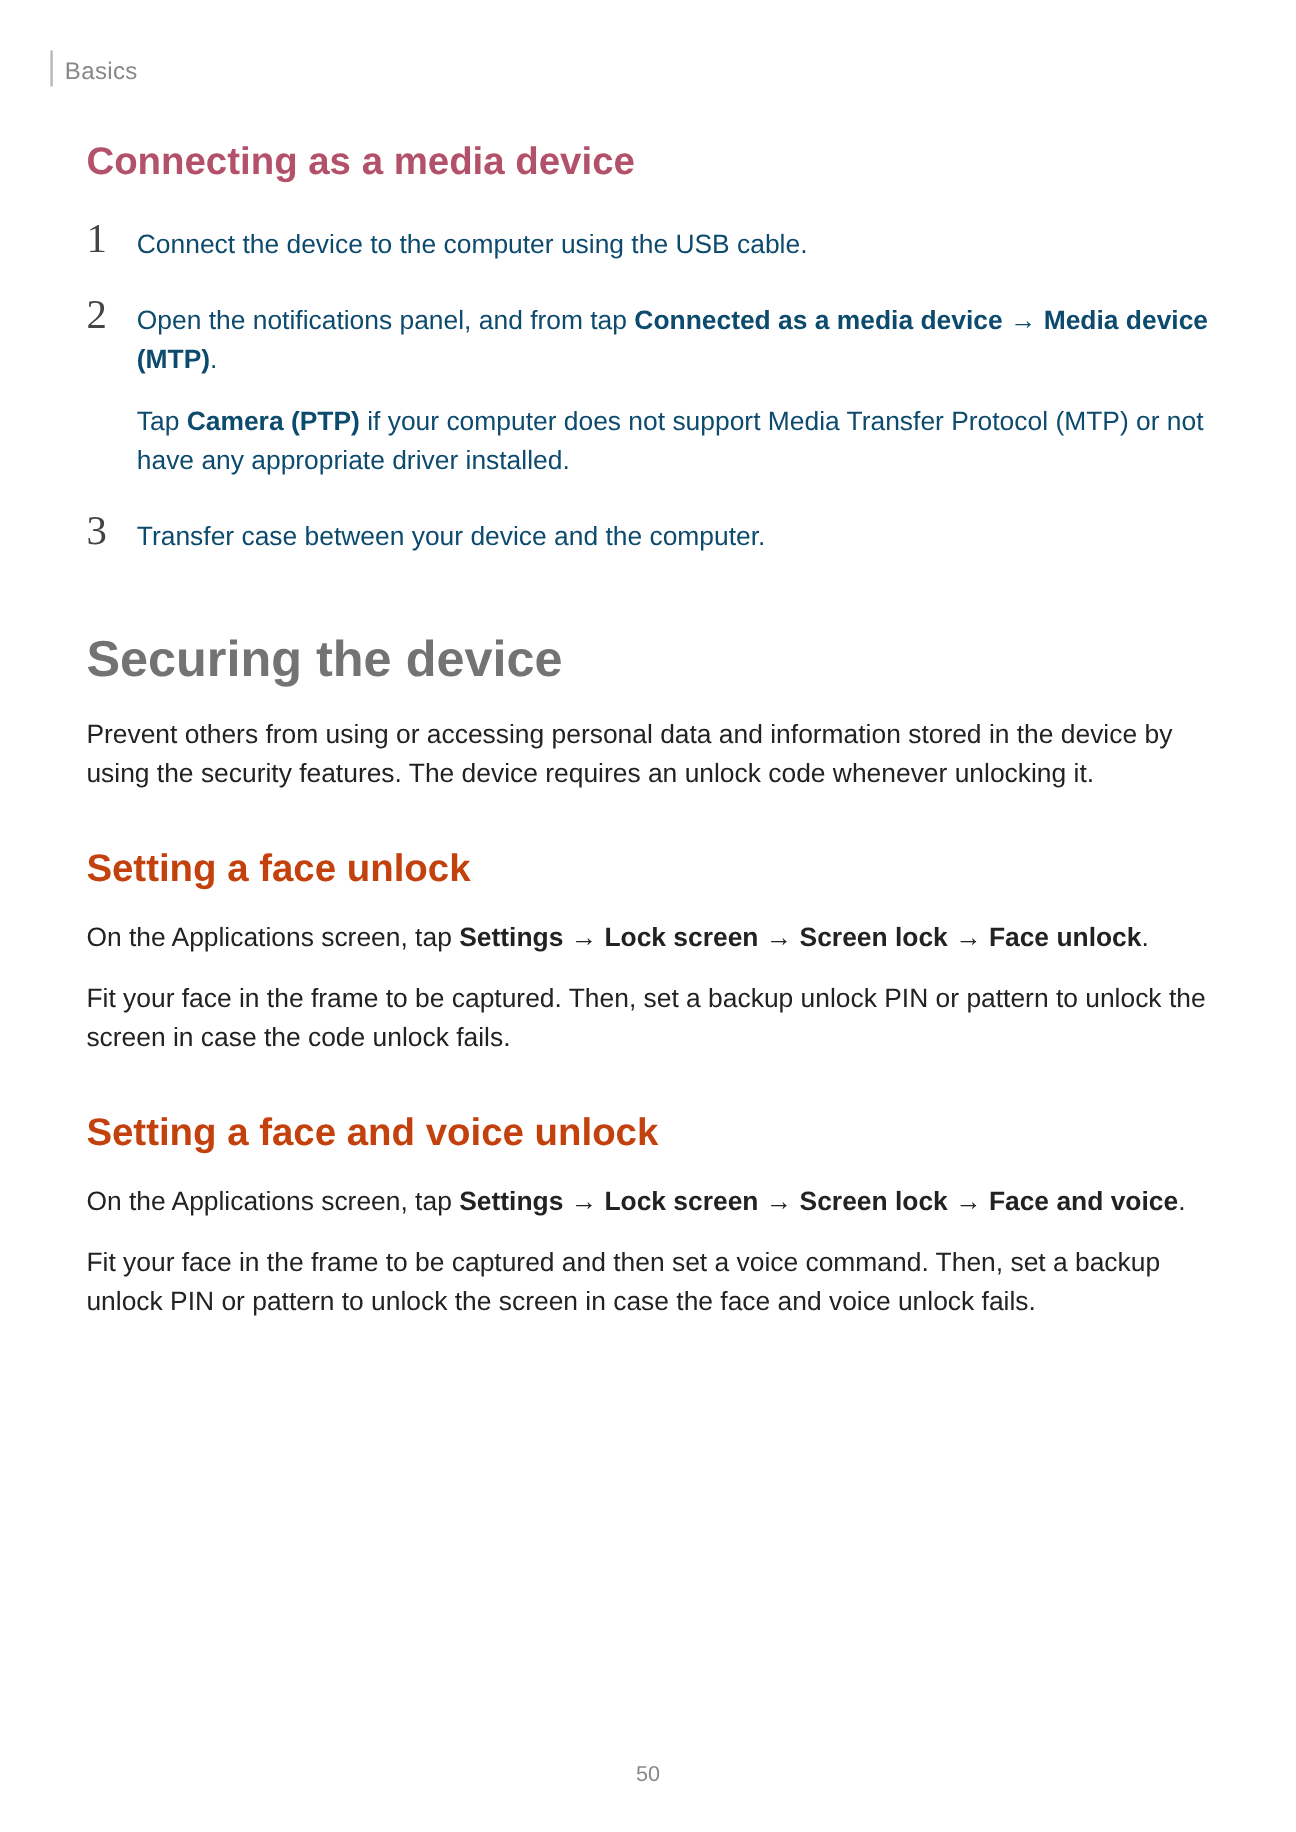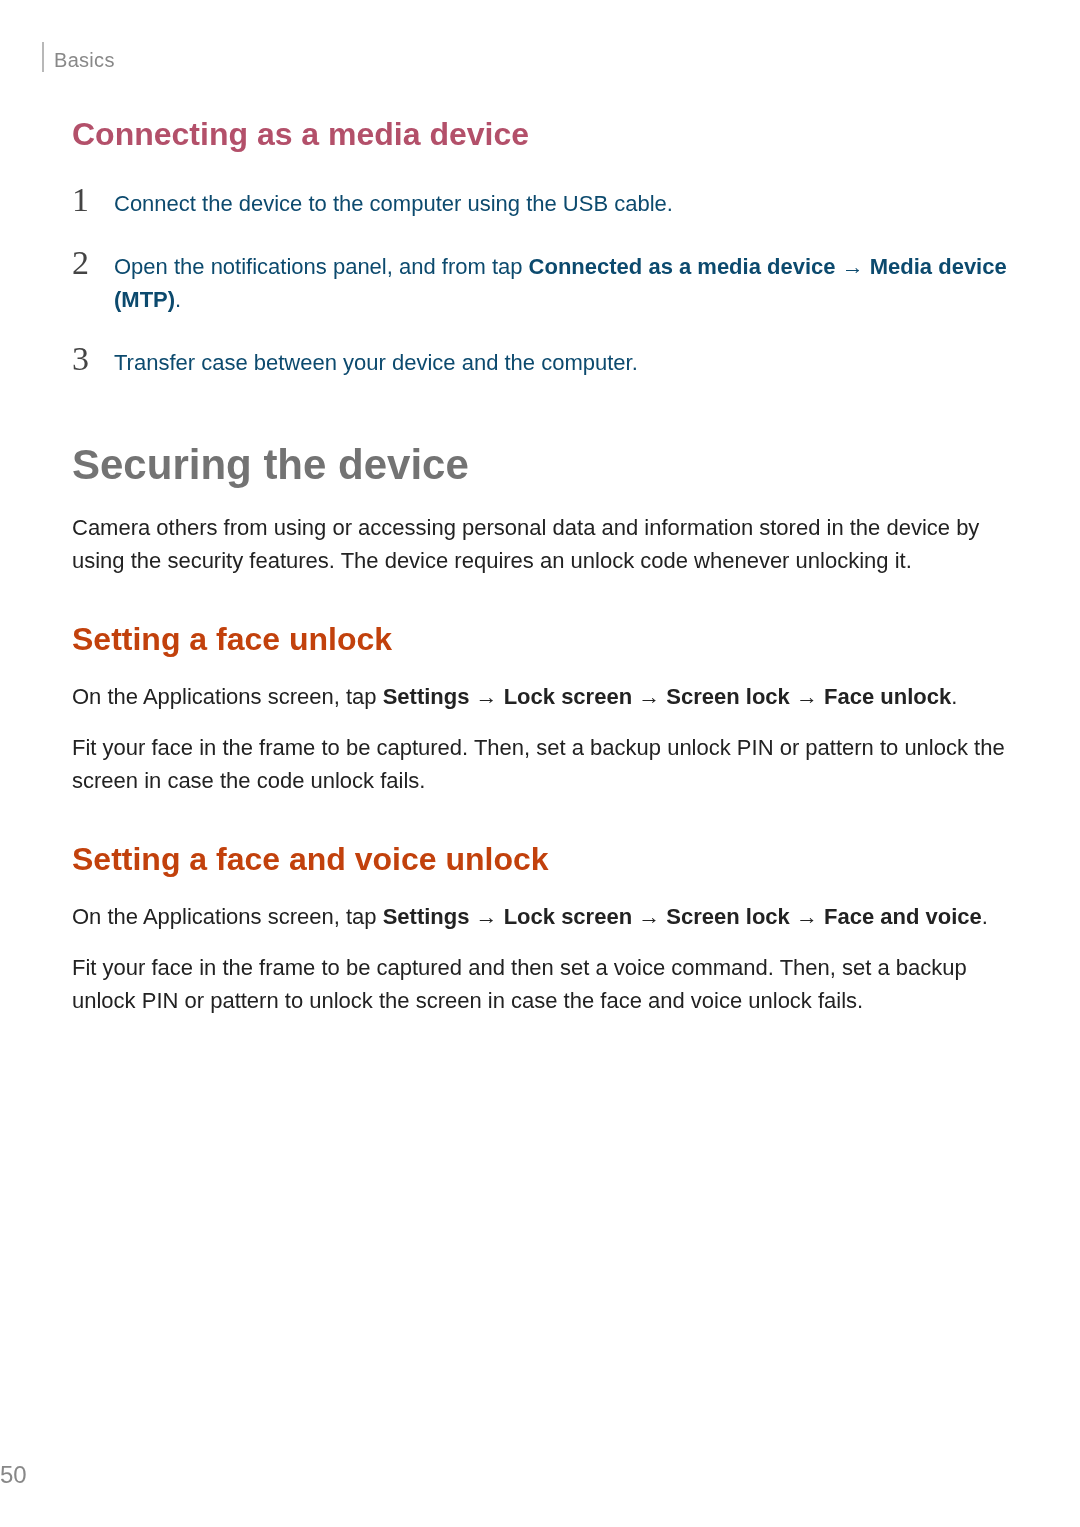--- a/index.html
+++ b/index.html
@@ -80,22 +80,22 @@
     font-size: 32px;
     font-weight: 600;
     margin-top: 44px;
     margin-bottom: 22px;
   }
   .page-number {
     position: absolute;
     bottom: 38px;
     left: 0;
     right: 0;
-    text-align: left;
-    font-size: 24px;
+    text-align: center;
+    font-size: 18px;
     color: #888;
     margin-top: 36px;
   }
 </style>
 </head>
 <body>
 
 <div class="page">
 
   <div class="breadcrumb-area">
@@ -109,33 +109,34 @@
       <li>
         <div class="num">1</div>
         <div class="body">
           <p><span>Connect the device to the computer using the USB cable.</span></p>
         </div>
       </li>
       <li>
         <div class="num">2</div>
         <div class="body">
           <p><span>Open the notifications panel, and from tap </span><span class="bold">Connected as a media device</span><span class="arrow"> → </span><span class="bold">Media device (MTP)</span><span>.</span></p>
+          <p><span>Tap </span><span class="bold">Camera (PTP)</span><span> if your computer does not support Media Transfer Protocol (MTP) or not have any appropriate driver installed.</span></p>
         </div>
       </li>
       <li>
         <div class="num">3</div>
         <div class="body">
           <p><span>Transfer case between your device and the computer.</span></p>
         </div>
       </li>
     </ol>
 
   <h1 class="h1">Securing the device</h1>
 
-  <p class="para">Camera others from using or accessing personal data and information stored in the device by using the security features. The device requires an unlock code whenever unlocking it.</p>
+  <p class="para">Prevent others from using or accessing personal data and information stored in the device by using the security features. The device requires an unlock code whenever unlocking it.</p>
 
   <h2 class="sec-h2b">Setting a face unlock</h2>
   <div id="sec2paras">
       <p class="para"><span>On the Applications screen, tap </span><span class="bold">Settings</span><span class="arrow"> → </span><span class="bold">Lock screen</span><span class="arrow"> → </span><span class="bold">Screen lock</span><span class="arrow"> → </span><span class="bold">Face unlock</span><span>.</span></p>
       <p class="para"><span>Fit your face in the frame to be captured. Then, set a backup unlock PIN or pattern to unlock the screen in case the code unlock fails.</span></p>
     </div>
 
   <h2 class="sec-h2b">Setting a face and voice unlock</h2>
   <div id="sec3paras">
       <p class="para"><span>On the Applications screen, tap </span><span class="bold">Settings</span><span class="arrow"> → </span><span class="bold">Lock screen</span><span class="arrow"> → </span><span class="bold">Screen lock</span><span class="arrow"> → </span><span class="bold">Face and voice</span><span>.</span></p>

